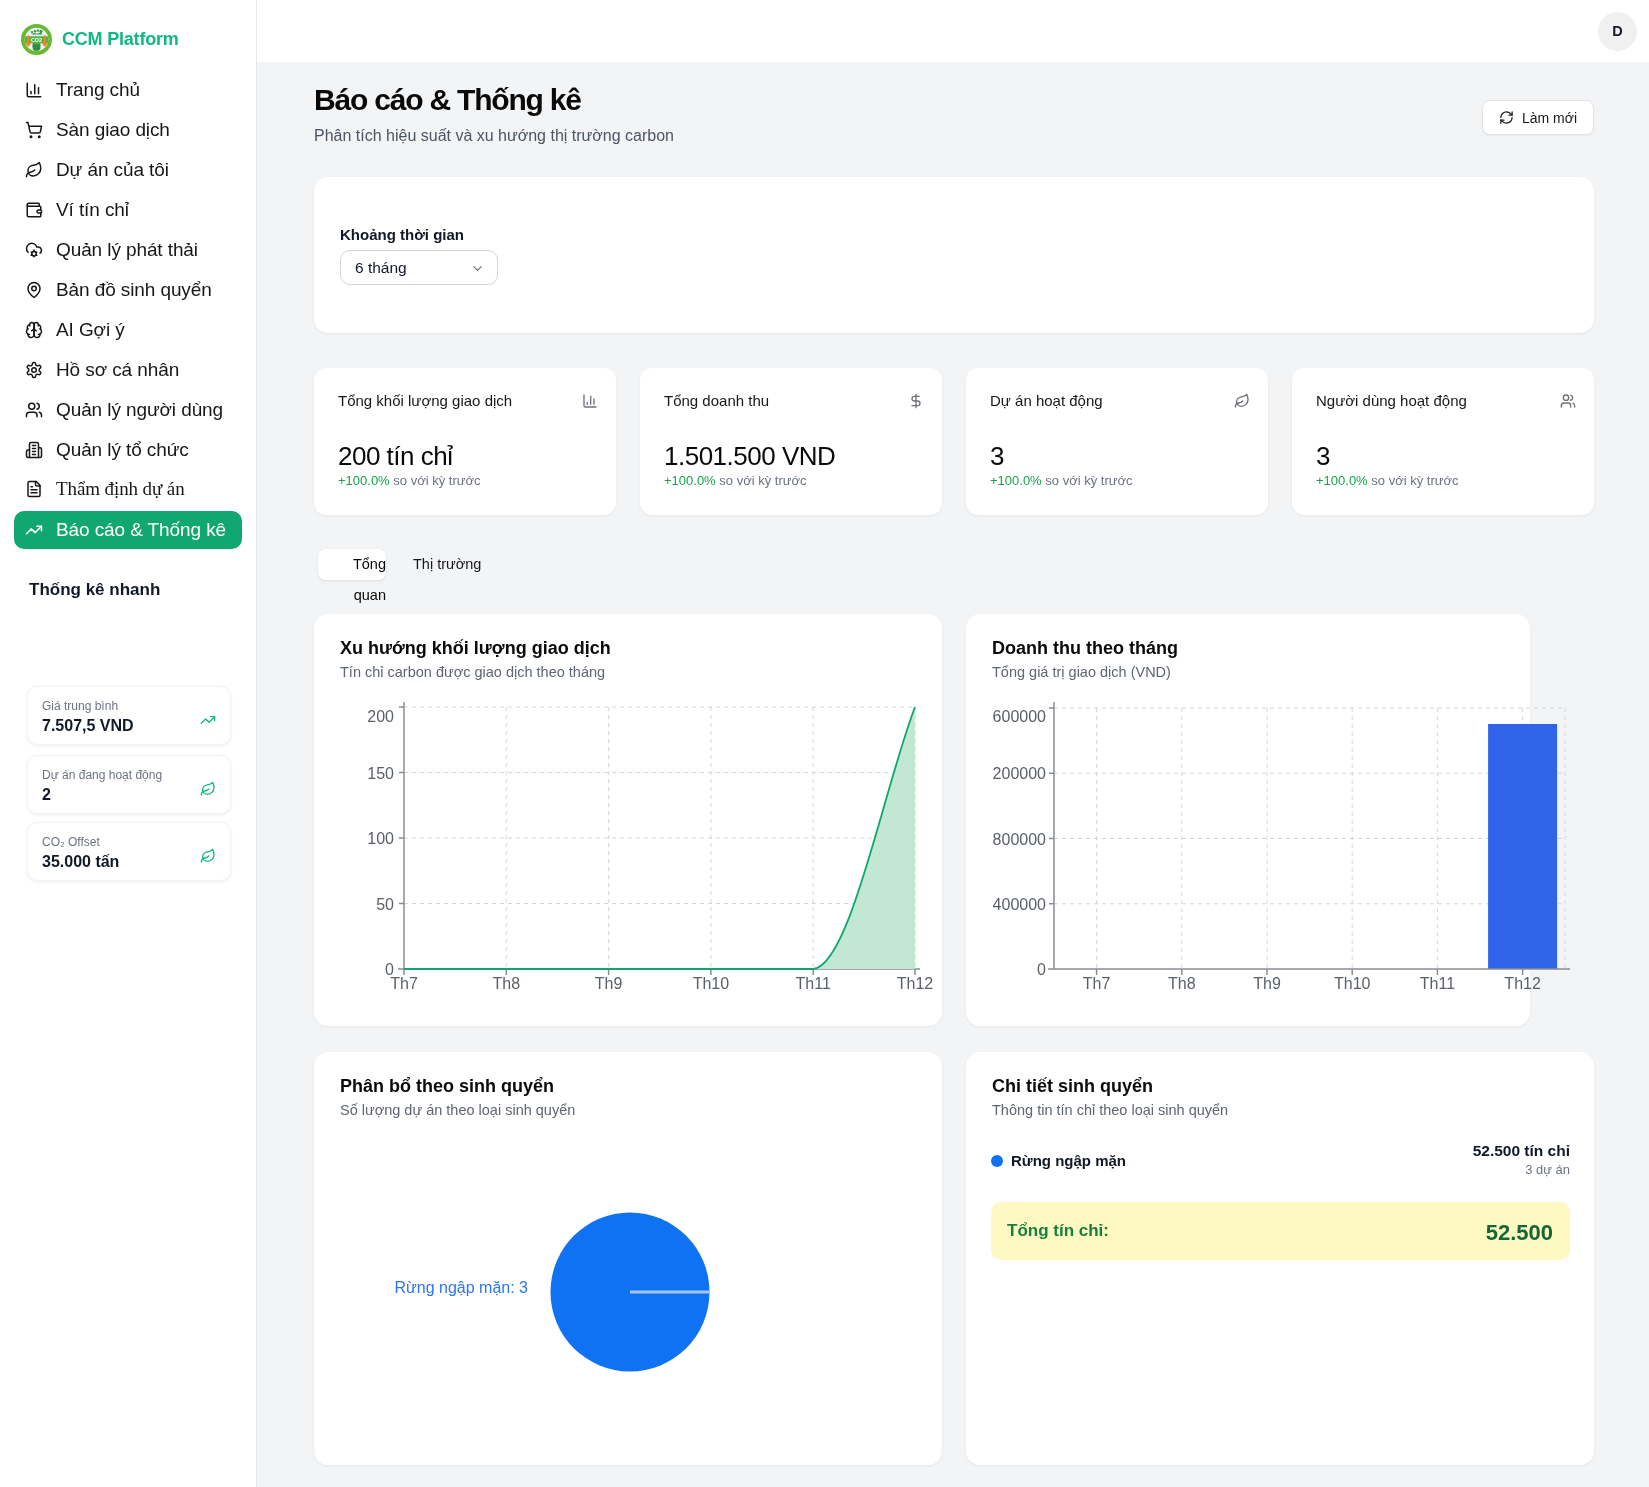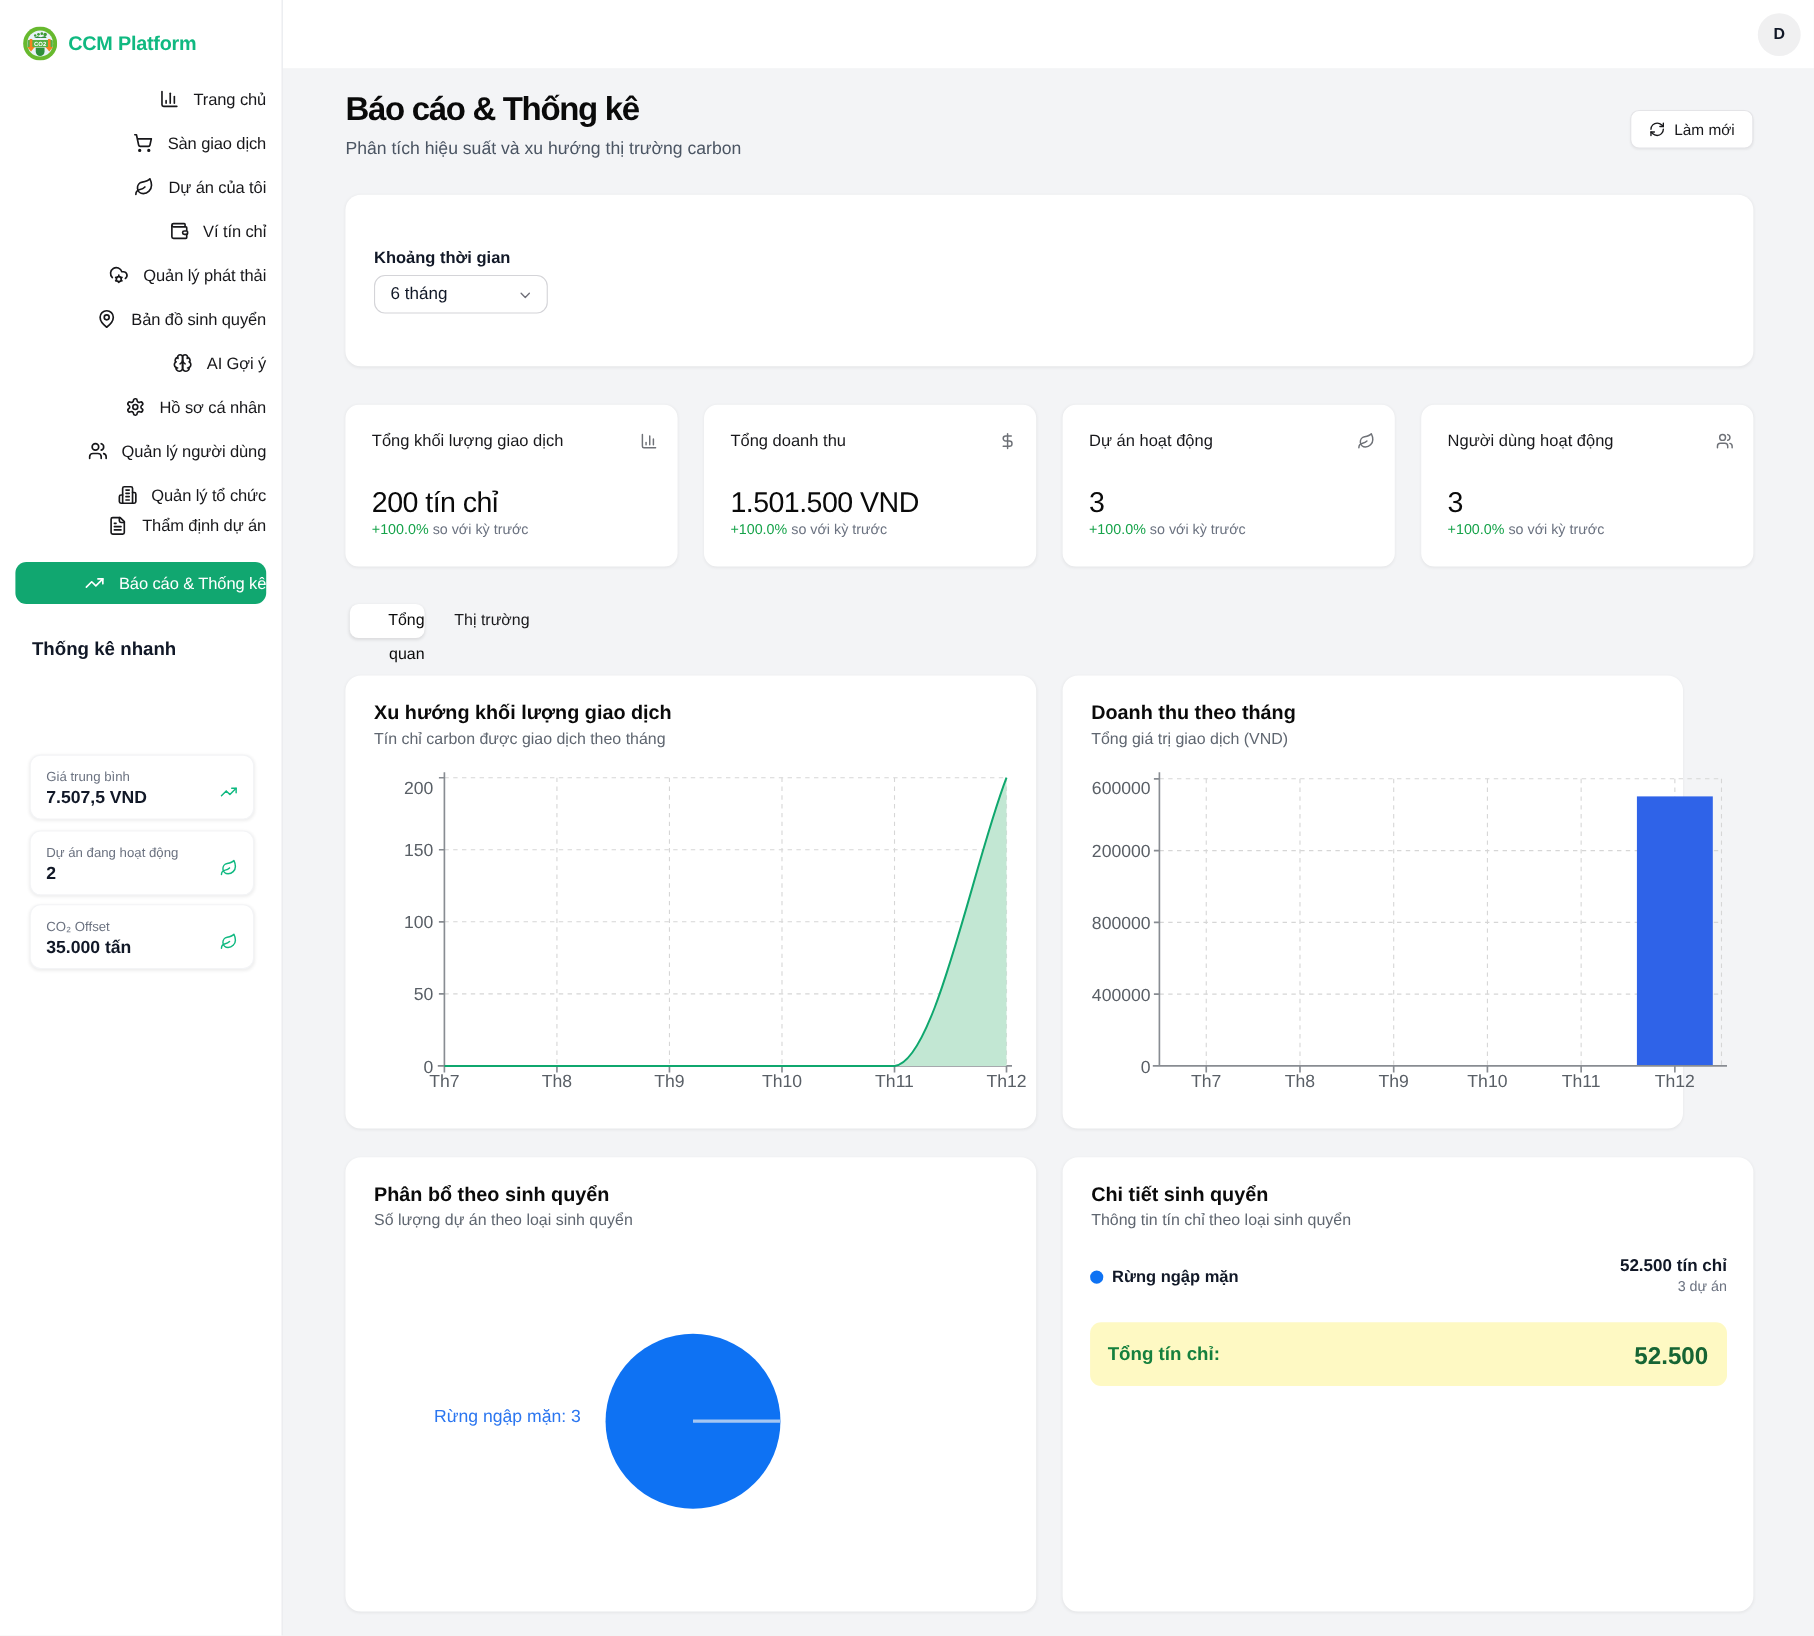--- a/index.html
+++ b/index.html
@@ -3,21 +3,21 @@
 <meta charset="utf-8">
 <title>CCM Platform</title>
 <style>
   * { margin:0; padding:0; box-sizing:border-box; }
   html,body { width:1649px; height:1487px; overflow:hidden; }
   body { font-family:"Liberation Sans", sans-serif; background:#f3f4f6; color:#111827; position:relative; }
   
   #sidebar { position:absolute; left:0; top:0; width:257px; height:1487px; background:#ffffff; border-right:1px solid #e5e7eb; }
   .logo-row { position:absolute; left:21px; top:24px; display:flex; align-items:center; gap:10px; }
   .logo-name { color:#10b981; font-size:18px; font-weight:bold; letter-spacing:-0.2px; }
-  .menu-item { position:absolute; left:14px; width:228px; height:38px; border-radius:10px; display:flex; align-items:center; color:#17171a; font-size:15px; letter-spacing:-0.1px;justify-content:flex-end; }
+  .menu-item { position:absolute; left:14px; width:228px; height:38px; border-radius:10px; display:flex; align-items:center; color:#17171a; font-size:19px; letter-spacing:-0.1px; }
   .menu-item .mi-icon { width:18px; height:18px; margin-left:11px; margin-right:13px; flex:0 0 18px; }
   .menu-item.active { background:#11a770; color:#ffffff; font-weight:500;}
   .qs-head { position:absolute; left:29px; top:580px; font-size:17px; font-weight:bold; color:#111827; }
   .qs-card { position:absolute; left:27px; width:204px; height:59px; background:#fff; border:1px solid #f3f4f6; border-radius:10px; box-shadow:0 1px 3px rgba(0,0,0,0.07); }
   .qs-label { position:absolute; left:14px; top:12px; font-size:12px; color:#6b7280; }
   .qs-value { position:absolute; left:14px; top:30px; font-size:16px; font-weight:bold; color:#111827; }
   .qs-icon { position:absolute; right:14px; top:25px; width:16px; height:16px; color:#10b981; }
   
   #topbar { position:absolute; left:257px; top:0; width:1392px; height:62px; background:#ffffff; }
   #avatar { position:absolute; left:1598px; top:12px; width:39px; height:39px; border-radius:50%; background:#f0f0f1; text-align:center; line-height:39px; font-size:14.5px; font-weight:bold; color:#111827;}
@@ -136,21 +136,21 @@
       </svg>Quản lý người dùng</div>
   <div class="menu-item" style="top:431px;"><svg class="mi-icon" viewBox="0 0 24 24" fill="none" stroke="currentColor" stroke-width="2" stroke-linecap="round" stroke-linejoin="round">
         <path d="M6 22V4a2 2 0 0 1 2-2h8a2 2 0 0 1 2 2v18Z"></path>
         <path d="M6 12H4a2 2 0 0 0-2 2v6a2 2 0 0 0 2 2h2"></path>
         <path d="M18 9h2a2 2 0 0 1 2 2v9a2 2 0 0 1-2 2h-2"></path>
         <path d="M10 6h4"></path>
         <path d="M10 10h4"></path>
         <path d="M10 14h4"></path>
         <path d="M10 18h4"></path>
       </svg>Quản lý tổ chức</div>
-  <div class="menu-item" style="top:459px;"><svg class="mi-icon" viewBox="0 0 24 24" fill="none" stroke="currentColor" stroke-width="2" stroke-linecap="round" stroke-linejoin="round">
+  <div class="menu-item" style="top:470px;font-family:Liberation Serif, serif;"><svg class="mi-icon" viewBox="0 0 24 24" fill="none" stroke="currentColor" stroke-width="2" stroke-linecap="round" stroke-linejoin="round">
         <path d="M15 2H6a2 2 0 0 0-2 2v16a2 2 0 0 0 2 2h12a2 2 0 0 0 2-2V7Z"></path>
         <path d="M14 2v4a2 2 0 0 0 2 2h4"></path>
         <path d="M10 9H8"></path>
         <path d="M16 13H8"></path>
         <path d="M16 17H8"></path>
       </svg>Thẩm định dự án</div>
   <div class="menu-item active" style="top:511px;"><svg class="mi-icon" viewBox="0 0 24 24" fill="none" stroke="currentColor" stroke-width="2" stroke-linecap="round" stroke-linejoin="round">
         <polyline points="22 7 13.5 15.5 8.5 10.5 2 17"></polyline>
         <polyline points="16 7 22 7 22 13"></polyline>
       </svg>Báo cáo &amp; Thống kê</div>

